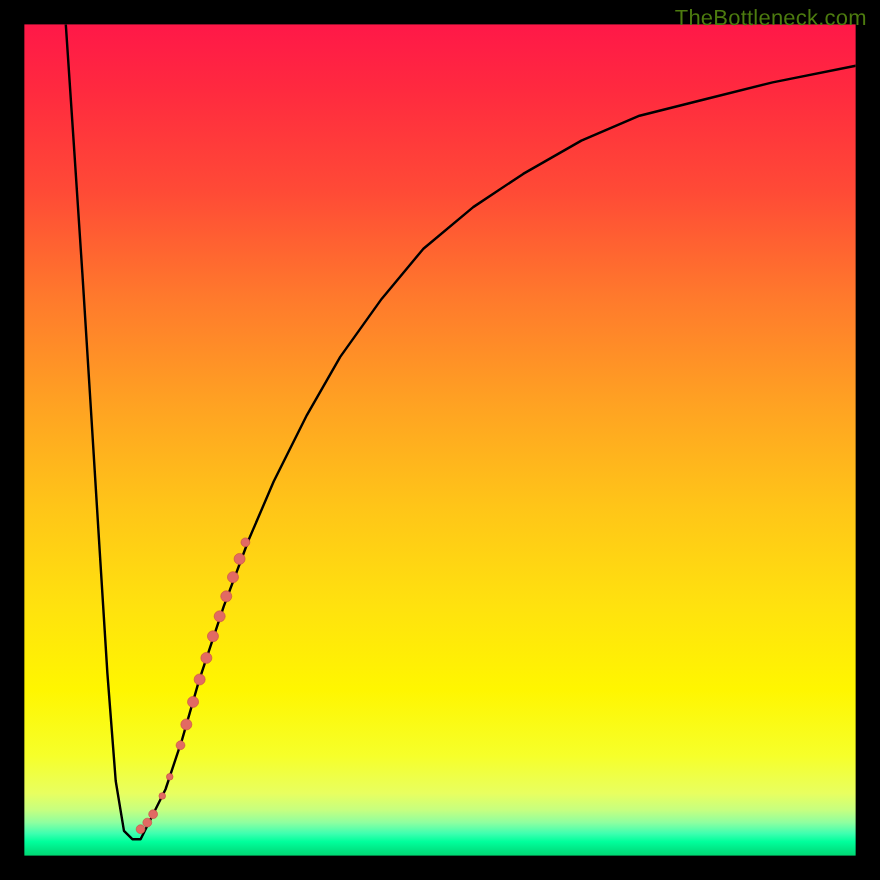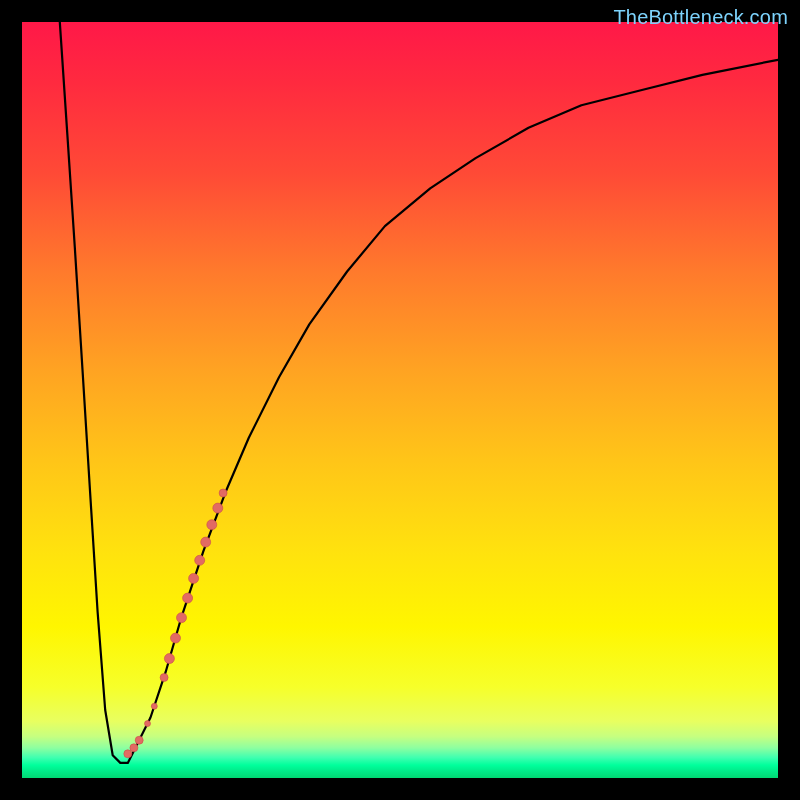--- a/index.html
+++ b/index.html
@@ -51,21 +51,21 @@
   }
   .curve-layer {
     position: absolute;
     left: 0; top: 0;
     width: 756px; height: 756px;
   }
   .watermark {
     position: absolute;
     top: 6px;
     right: 12px;
-    color: #7dd3fc;
+    color: #4d7c0f;
     font-size: 20px;
     font-weight: 500;
     letter-spacing: 0.2px;
   }
 </style>
 </head>
 <body>
 
 <div class="frame">
   <div class="plot">

